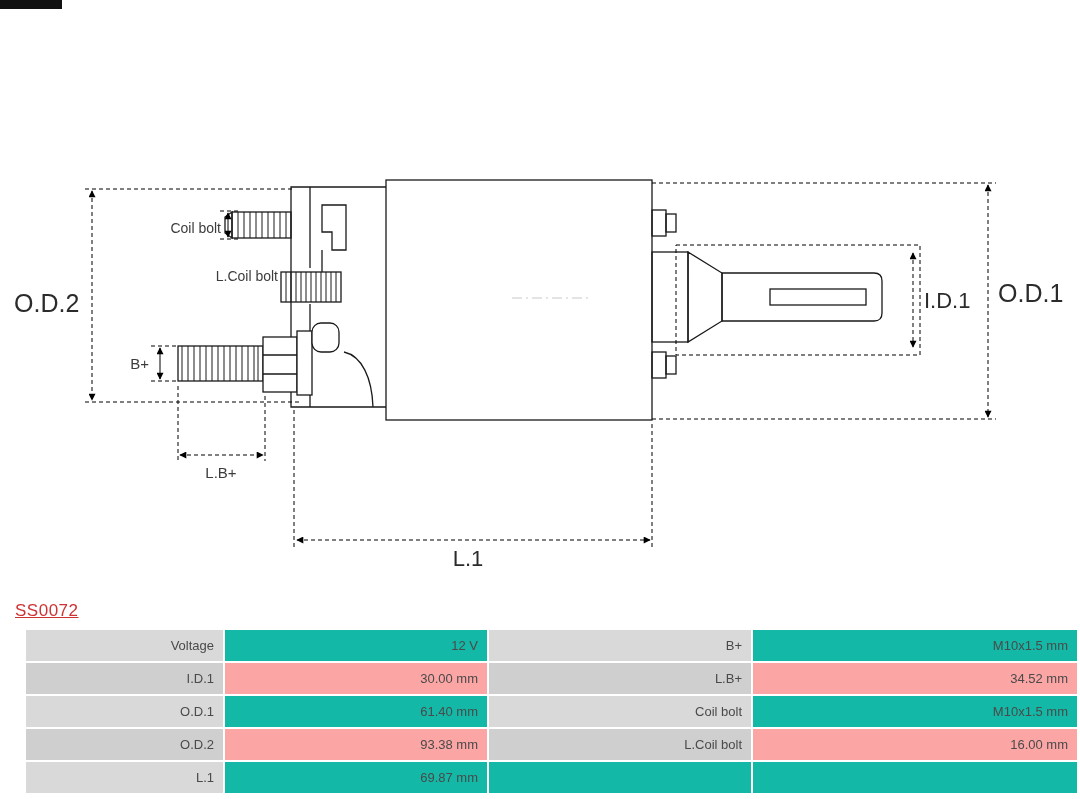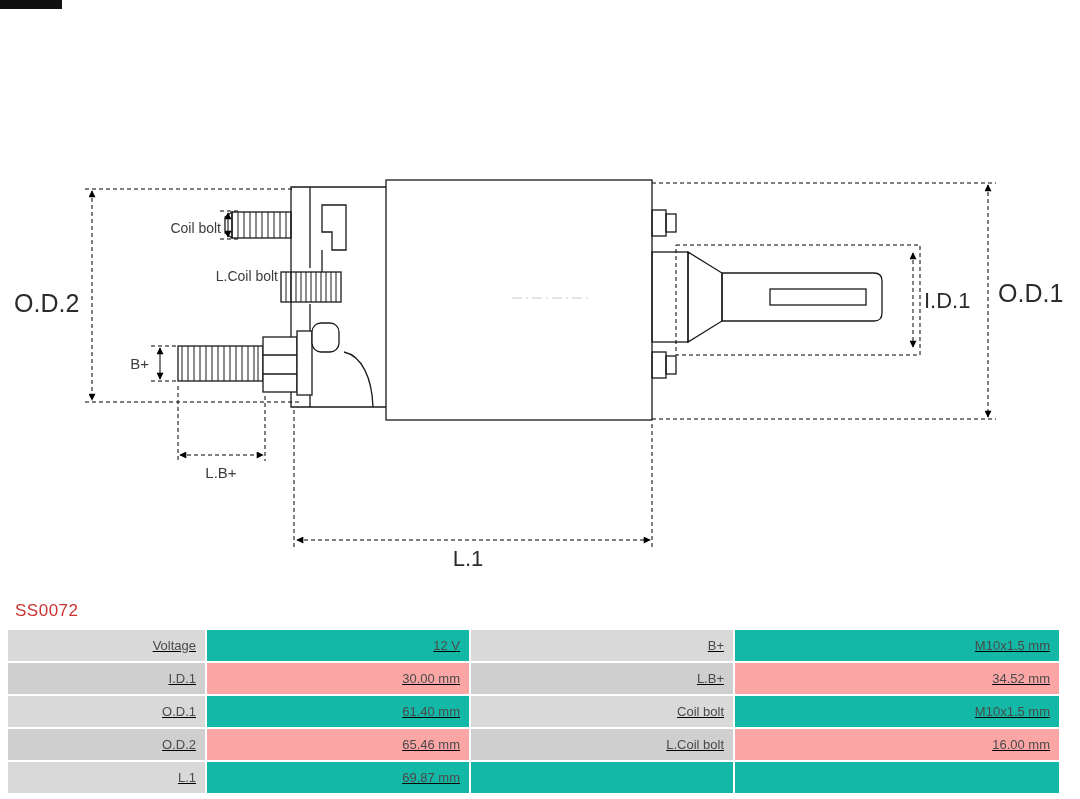--- a/index.html
+++ b/index.html
@@ -16,27 +16,26 @@
   svg .dim { stroke:#000000; stroke-width:1; fill:none; stroke-dasharray:4 3; }
   svg .dimsolid { stroke:#000000; stroke-width:1; fill:none; }
   svg .watermark { stroke:#c9c9c9; stroke-width:1; stroke-dasharray:10 4 2 4; }
   svg text { fill:#2b2b2b; font-family:"Liberation Sans", sans-serif; }
   .lbl-big { font-size:25px; }
   .lbl-mid { font-size:22px; }
   .lbl-sm  { font-size:14px; fill:#3c3c3c; }
   .lbl-sm2 { font-size:15px; fill:#3c3c3c; }
   .part-number {
     position:absolute; top:601px; left:15px;
-    font-size:17px; color:#cc3333; letter-spacing:0.5px;
+    font-size:17px; color:#cc3333; letter-spacing:0.5px;text-decoration:underline;
   }
   table.spec-table {
-    position:absolute; top:628px; left:6px;
+    position:absolute; top:628px; left:24px;
     border-collapse:separate; border-spacing:2px;
     table-layout:fixed;
-    text-decoration:underline;
   }
   table.spec-table td {
     height:31px; font-size:13px; color:#4a4a4a;
     text-align:right; padding:0 9px; vertical-align:middle;
     white-space:nowrap; overflow:hidden;
   }
   td.lbl { background:#d9d9d9; }
   td.val { background:#14b8a6; color:#3f3f3f; }
   tr.alt td.lbl { background:#cfcfcf; }
   tr.alt td.val { background:#fca5a5; }
@@ -153,21 +152,21 @@
       <td class="val">34.52 mm</td>
     </tr>
     <tr>
       <td class="lbl">O.D.1</td>
       <td class="val">61.40 mm</td>
       <td class="lbl">Coil bolt</td>
       <td class="val">M10x1.5 mm</td>
     </tr>
     <tr class="alt">
       <td class="lbl">O.D.2</td>
-      <td class="val">65.46 mm</td>
+      <td class="val">93.38 mm</td>
       <td class="lbl">L.Coil bolt</td>
       <td class="val">16.00 mm</td>
     </tr>
     <tr>
       <td class="lbl">L.1</td>
       <td class="val">69.87 mm</td>
       <td class="val"></td>
       <td class="val"></td>
     </tr>
   </tbody>

